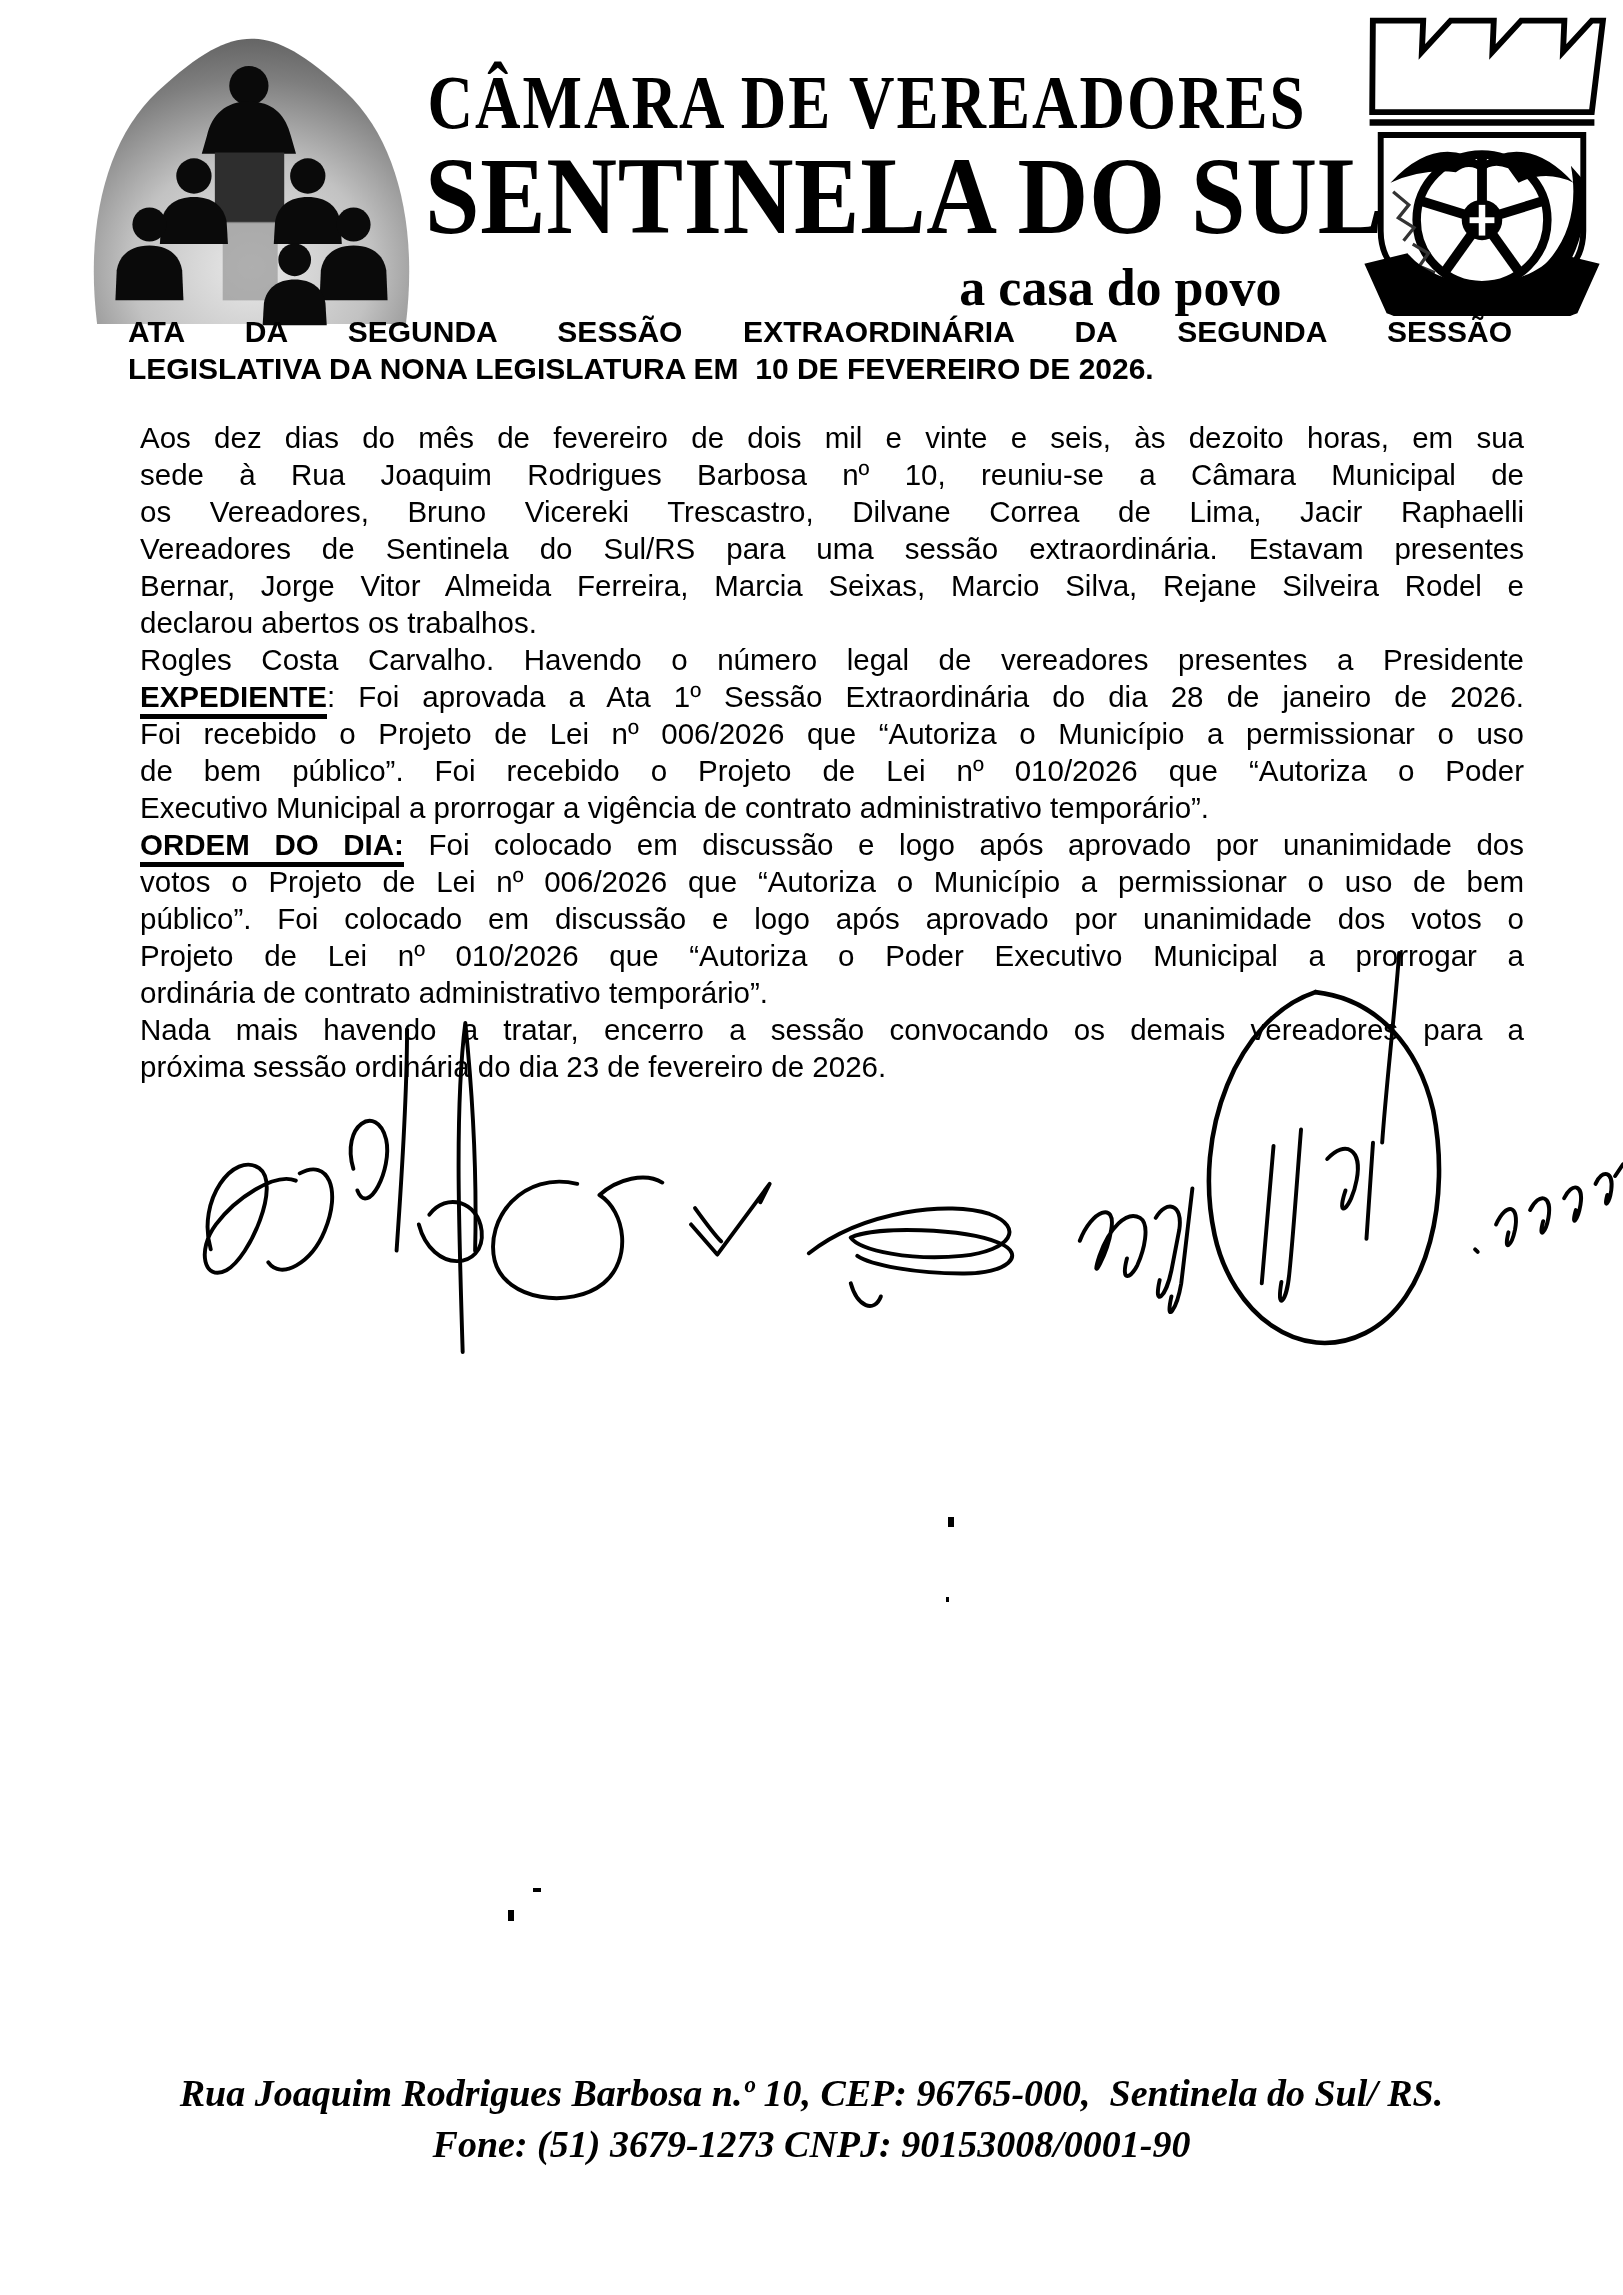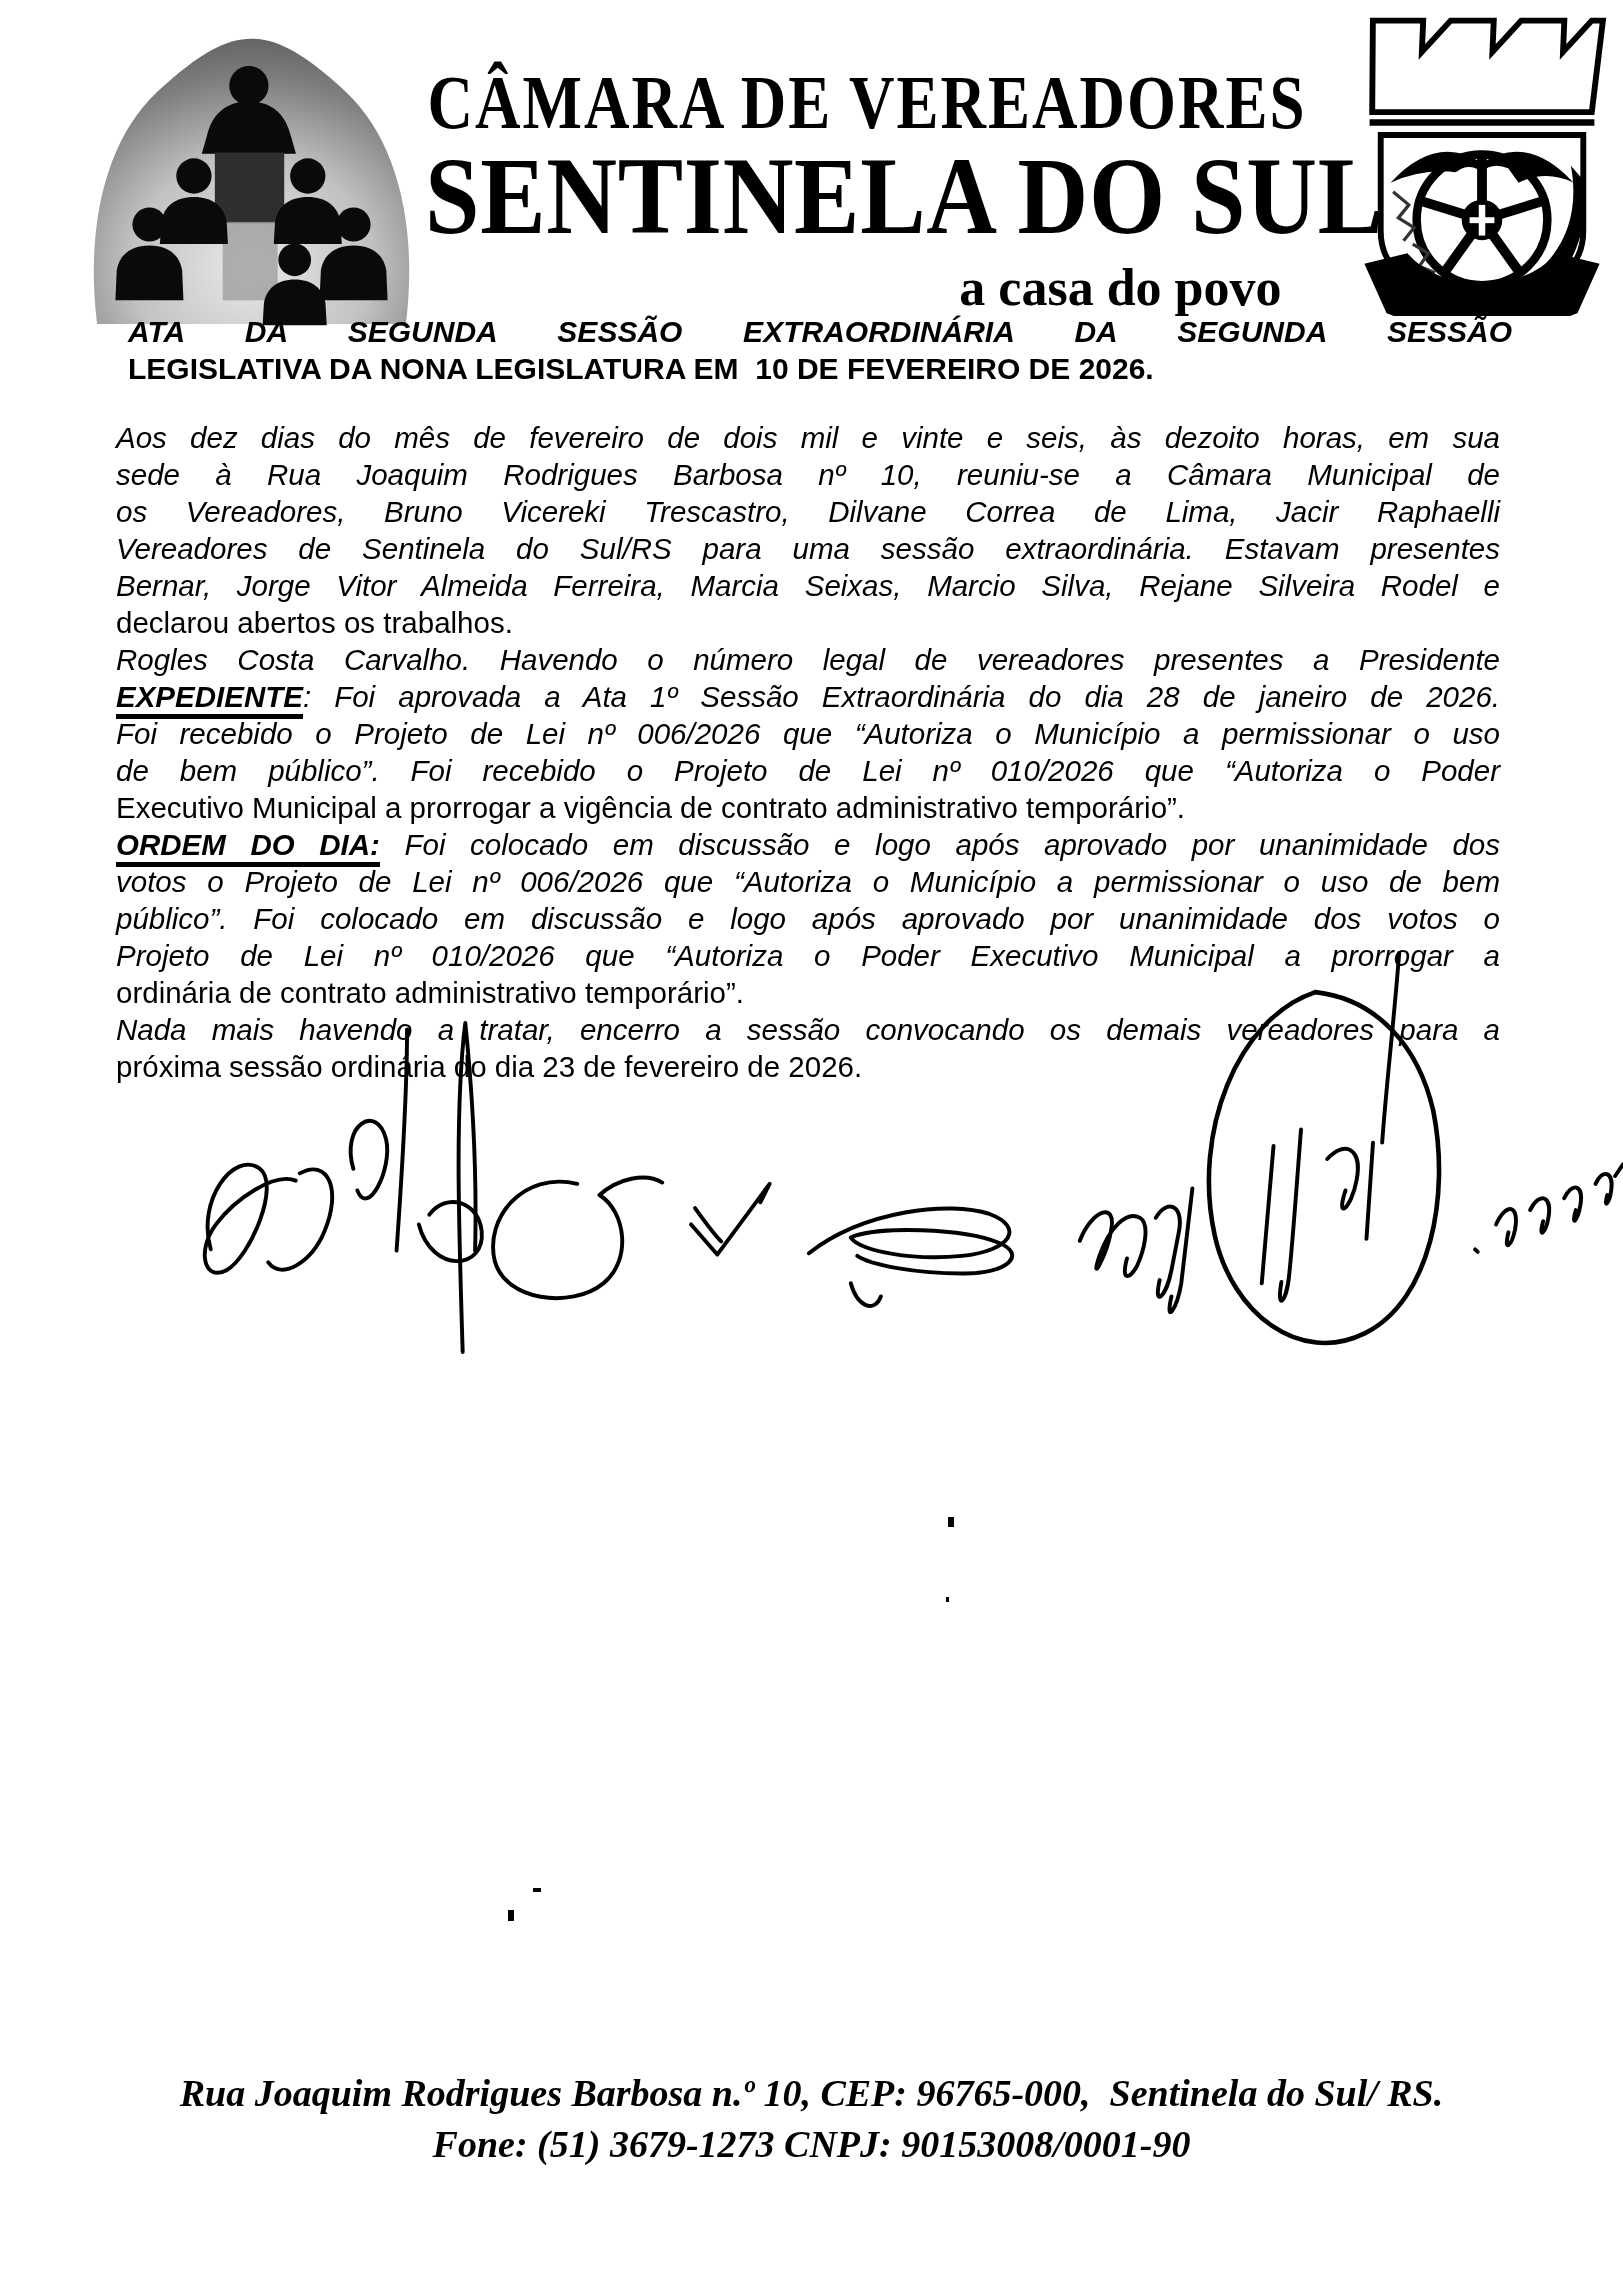--- a/index.html
+++ b/index.html
@@ -22,23 +22,23 @@
     letter-spacing:0.7px; line-height:1; white-space:nowrap; margin-top:13px;
     transform:scaleY(1.12); transform-origin:50% 0;
   }
   .tagline {
     font-family:"Liberation Serif", serif; font-weight:bold; font-size:52px;
     text-align:right; padding-right:27.5px; margin-top:23px; line-height:1;
   }
   
   .title { position:absolute; left:128px; top:313px; width:1384px;
            font-weight:bold; font-size:30px; line-height:37px; }
-  .body-text { position:absolute; left:116px; top:419px; width:1384px;
+  .body-text { position:absolute; left:140px; top:419px; width:1384px;
            font-size:29.5px; line-height:37px; }
-  .ln.j { text-align:justify; text-align-last:justify;font-style:italic; }
+  .ln.j { text-align:justify; text-align-last:justify; }
   .ln.l { text-align:left; }
   .pre { white-space:pre-wrap; }
   .hd { font-weight:bold; border-bottom:5.2px solid #000; padding-bottom:1px; }
   
   .sigs { position:absolute; left:0; top:943px; width:1623px; height:432px; }
   .speck { position:absolute; background:#000; }
   
   .footer { position:absolute; left:0; top:2068px; width:1623px; text-align:center;
             font-family:"Liberation Serif", serif; font-style:italic; font-weight:bold; }
   .footer .fline { font-size:38px; line-height:51px; white-space:pre-wrap; }

